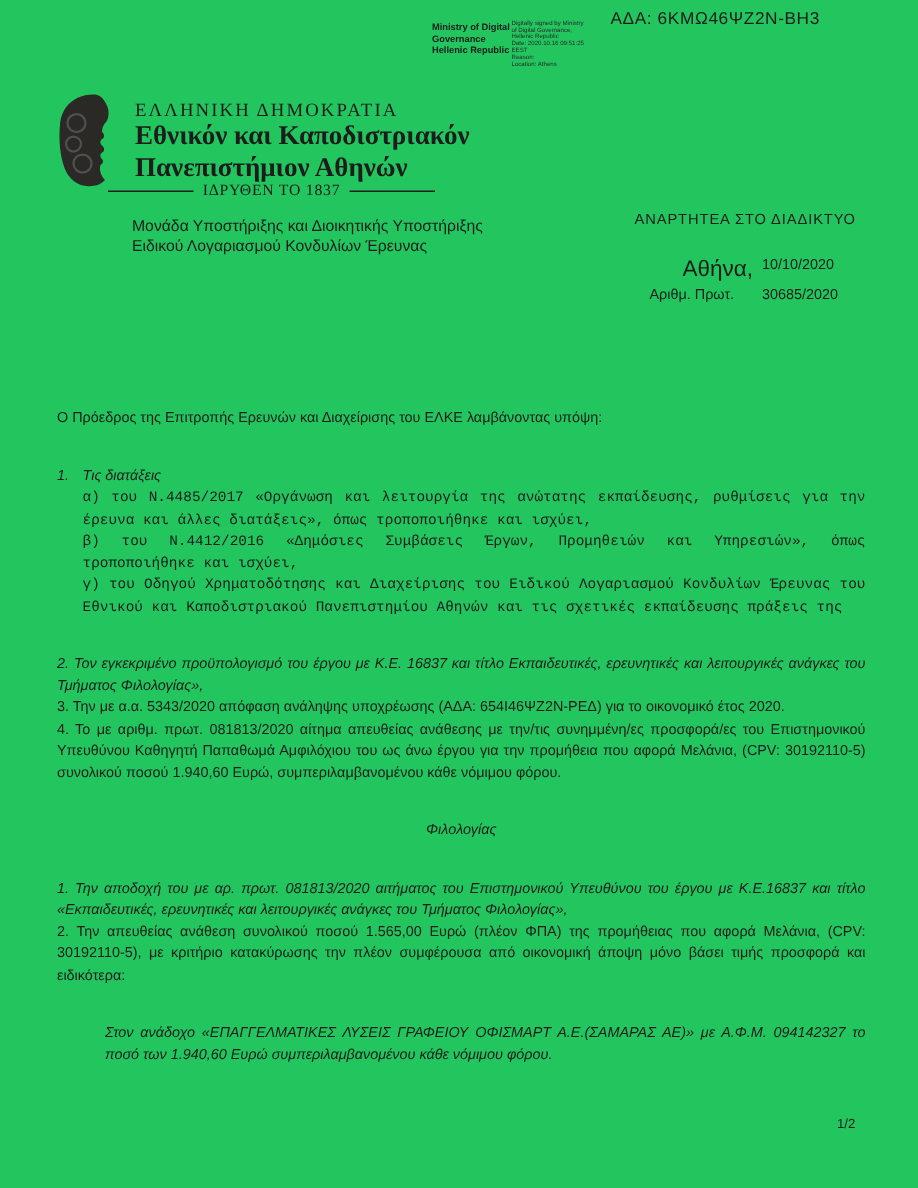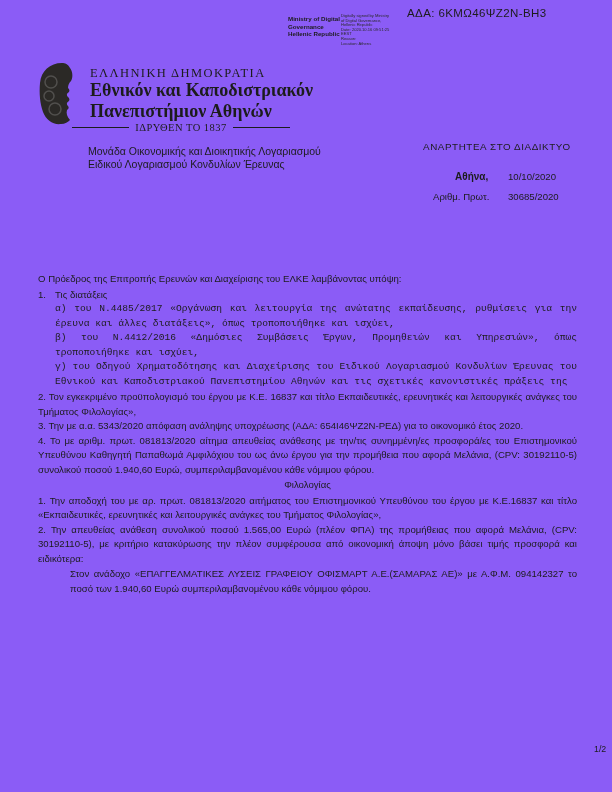--- a/index.html
+++ b/index.html
@@ -1,17 +1,17 @@
 <!DOCTYPE html>
 <html><head>
 <meta charset="utf-8">
 <style>
   html,body { margin:0; padding:0; background:#ffffff; }
   .page {
-    position:relative; width:612px; height:792px; background:#8b5cf6;
+    position:relative; width:612px; height:792px; background:#22c55e;
     font-family:"Liberation Sans", sans-serif; color:#1c1c1c; overflow:hidden;
   }
   
   .ada { position:absolute; left:407px; top:7px; font-size:11.5px; letter-spacing:0.4px; }
   
   .stamp-ministry {
     position:absolute; left:288px; top:15px; font-size:6.2px; font-weight:bold;
     line-height:7.6px; white-space:pre-line;
   }
   .stamp-details {
@@ -34,39 +34,39 @@
   }
   .founded {
     position:absolute; left:72px; top:122px; width:218px; display:flex; align-items:center;
     gap:6px; font-family:"Liberation Serif", serif; font-size:10.5px; letter-spacing:0.5px;
   }
   .founded .rule { flex:1; height:1px; background:#1c1c1c; }
   .unit-line1 { position:absolute; left:88px; top:145px; font-size:10.5px; }
   .unit-line2 { position:absolute; left:88px; top:158px; font-size:10.5px; }
   
   .publish { position:absolute; left:423px; top:141px; font-size:9.8px; letter-spacing:0.6px;text-align:right; }
-  .city-label { position:absolute; left:455px; top:171px; font-size:10px;font-weight:bold; }
+  .city-label { position:absolute; left:455px; top:171px; font-size:15px; }
   .date-value { position:absolute; left:508px; top:171px; font-size:9.6px; }
   .protocol-label { position:absolute; left:433px; top:191px; font-size:9.6px; }
   .protocol-value { position:absolute; left:508px; top:191px; font-size:9.6px; }
   
   .doc-title {
     position:absolute; left:0; top:220px; width:612px; text-align:center;
     font-size:9.8px; letter-spacing:2.8px;
   }
   
   .body-text { position:absolute; left:38px; top:272px; width:539px; font-size:9.6px; line-height:14.5px; }
   .para { margin:0; text-align:justify; }
-  .para.gap { margin-top:1px; }
+  .para.gap { margin-top:24px;font-style:italic; }
   .para.center { text-align:center; }
   .para.sub { padding-left:17px;font-family:Liberation Mono, monospace; }
   .para.indent { padding-left:32px; }
   .para .marker { display:inline-block; width:17px; }
   
-  .page-num { position:absolute; left:558px; top:744px; font-size:8.8px;margin-left:36px; }
+  .page-num { position:absolute; left:558px; top:744px; font-size:8.8px; }
 </style>
 </head>
 <body>
 
 <div class="page">
 
   <div class="ada">ΑΔΑ: 6ΚΜΩ46ΨΖ2Ν-ΒΗ3</div>
 
   <div class="stamp-ministry">Ministry of Digital
 Governance
@@ -91,36 +91,36 @@
   <div class="republic">ΕΛΛΗΝΙΚΗ ΔΗΜΟΚΡΑΤΙΑ</div>
   <div class="uni-line1">Εθνικόν και Καποδιστριακόν</div>
   <div class="uni-line2">Πανεπιστήμιον Αθηνών</div>
 
   <div class="founded">
     <span class="rule"></span>
     <span>ΙΔΡΥΘΕΝ ΤΟ 1837</span>
     <span class="rule"></span>
   </div>
 
-  <div class="unit-line1">Μονάδα Οικονομικής και Διοικητικής Λογαριασμού</div>
+  <div class="unit-line1">Μονάδα Υποστήριξης και Διοικητικής Υποστήριξης</div>
   <div class="unit-line2">Ειδικού Λογαριασμού Κονδυλίων Έρευνας</div>
 
   <div class="publish">ΑΝΑΡΤΗΤΕΑ ΣΤΟ ΔΙΑΔΙΚΤΥΟ</div>
   <div class="city-label">Αθήνα,</div>
   <div class="date-value">10/10/2020</div>
   <div class="protocol-label">Αριθμ. Πρωτ.</div>
   <div class="protocol-value">30685/2020</div>
 
 
   <div class="body-text">
       <p class="para normal">Ο Πρόεδρος της Επιτροπής Ερευνών και Διαχείρισης του ΕΛΚΕ λαμβάνοντας υπόψη:</p>
       <p class="para hang gap"><span class="marker">1.</span><span>Τις διατάξεις</span></p>
       <p class="para sub">α) του Ν.4485/2017 «Οργάνωση και λειτουργία της ανώτατης εκπαίδευσης, ρυθμίσεις για την έρευνα και άλλες διατάξεις», όπως τροποποιήθηκε και ισχύει,</p>
       <p class="para sub">β) του Ν.4412/2016 «Δημόσιες Συμβάσεις Έργων, Προμηθειών και Υπηρεσιών», όπως τροποποιήθηκε και ισχύει,</p>
-      <p class="para sub">γ) του Οδηγού Χρηματοδότησης και Διαχείρισης του Ειδικού Λογαριασμού Κονδυλίων Έρευνας του Εθνικού και Καποδιστριακού Πανεπιστημίου Αθηνών και τις σχετικές κανονιστικές πράξεις της</p>
+      <p class="para sub">γ) του Οδηγού Χρηματοδότησης και Διαχείρισης του Ειδικού Λογαριασμού Κονδυλίων Έρευνας του Εθνικού και Καποδιστριακού Πανεπιστημίου Αθηνών και τις σχετικές εκπαίδευσης πράξεις της</p>
       <p class="para normal gap">2. Τον εγκεκριμένο προϋπολογισμό του έργου με Κ.Ε. 16837 και τίτλο Εκπαιδευτικές, ερευνητικές και λειτουργικές ανάγκες του Τμήματος Φιλολογίας»,</p>
       <p class="para normal">3. Την με α.α. 5343/2020 απόφαση ανάληψης υποχρέωσης (ΑΔΑ: 654Ι46ΨΖ2Ν-ΡΕΔ) για το οικονομικό έτος 2020.</p>
       <p class="para normal">4. Το με αριθμ. πρωτ. 081813/2020 αίτημα απευθείας ανάθεσης με την/τις συνημμένη/ες προσφορά/ες του Επιστημονικού Υπευθύνου Καθηγητή Παπαθωμά Αμφιλόχιου του ως άνω έργου για την προμήθεια που αφορά Μελάνια, (CPV: 30192110-5) συνολικού ποσού 1.940,60 Ευρώ, συμπεριλαμβανομένου κάθε νόμιμου φόρου.</p>
       <p class="para center gap">Φιλολογίας</p>
       <p class="para normal gap">1. Την αποδοχή του με αρ. πρωτ. 081813/2020 αιτήματος του Επιστημονικού Υπευθύνου του έργου με Κ.Ε.16837 και τίτλο «Εκπαιδευτικές, ερευνητικές και λειτουργικές ανάγκες του Τμήματος Φιλολογίας»,</p>
       <p class="para normal">2. Την απευθείας ανάθεση συνολικού ποσού 1.565,00 Ευρώ (πλέον ΦΠΑ) της προμήθειας που αφορά Μελάνια, (CPV: 30192110-5), με κριτήριο κατακύρωσης την πλέον συμφέρουσα από οικονομική άποψη μόνο βάσει τιμής προσφορά και ειδικότερα:</p>
       <p class="para indent gap">Στον ανάδοχο «ΕΠΑΓΓΕΛΜΑΤΙΚΕΣ ΛΥΣΕΙΣ ΓΡΑΦΕΙΟΥ ΟΦΙΣΜΑΡΤ Α.Ε.(ΣΑΜΑΡΑΣ ΑΕ)» με Α.Φ.Μ. 094142327 το ποσό των 1.940,60 Ευρώ συμπεριλαμβανομένου κάθε νόμιμου φόρου.</p>
     </div>
 
   <div class="page-num">1/2</div>

